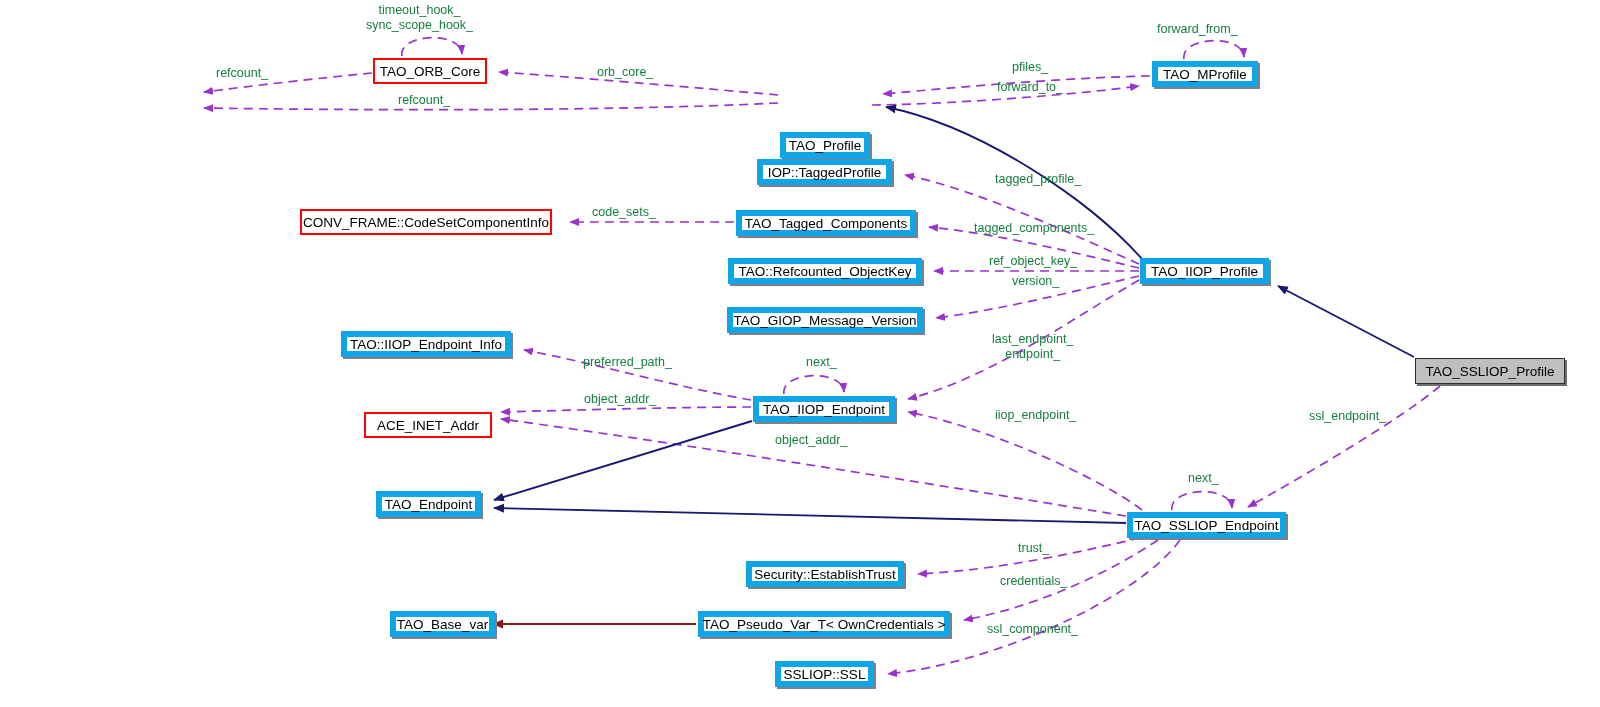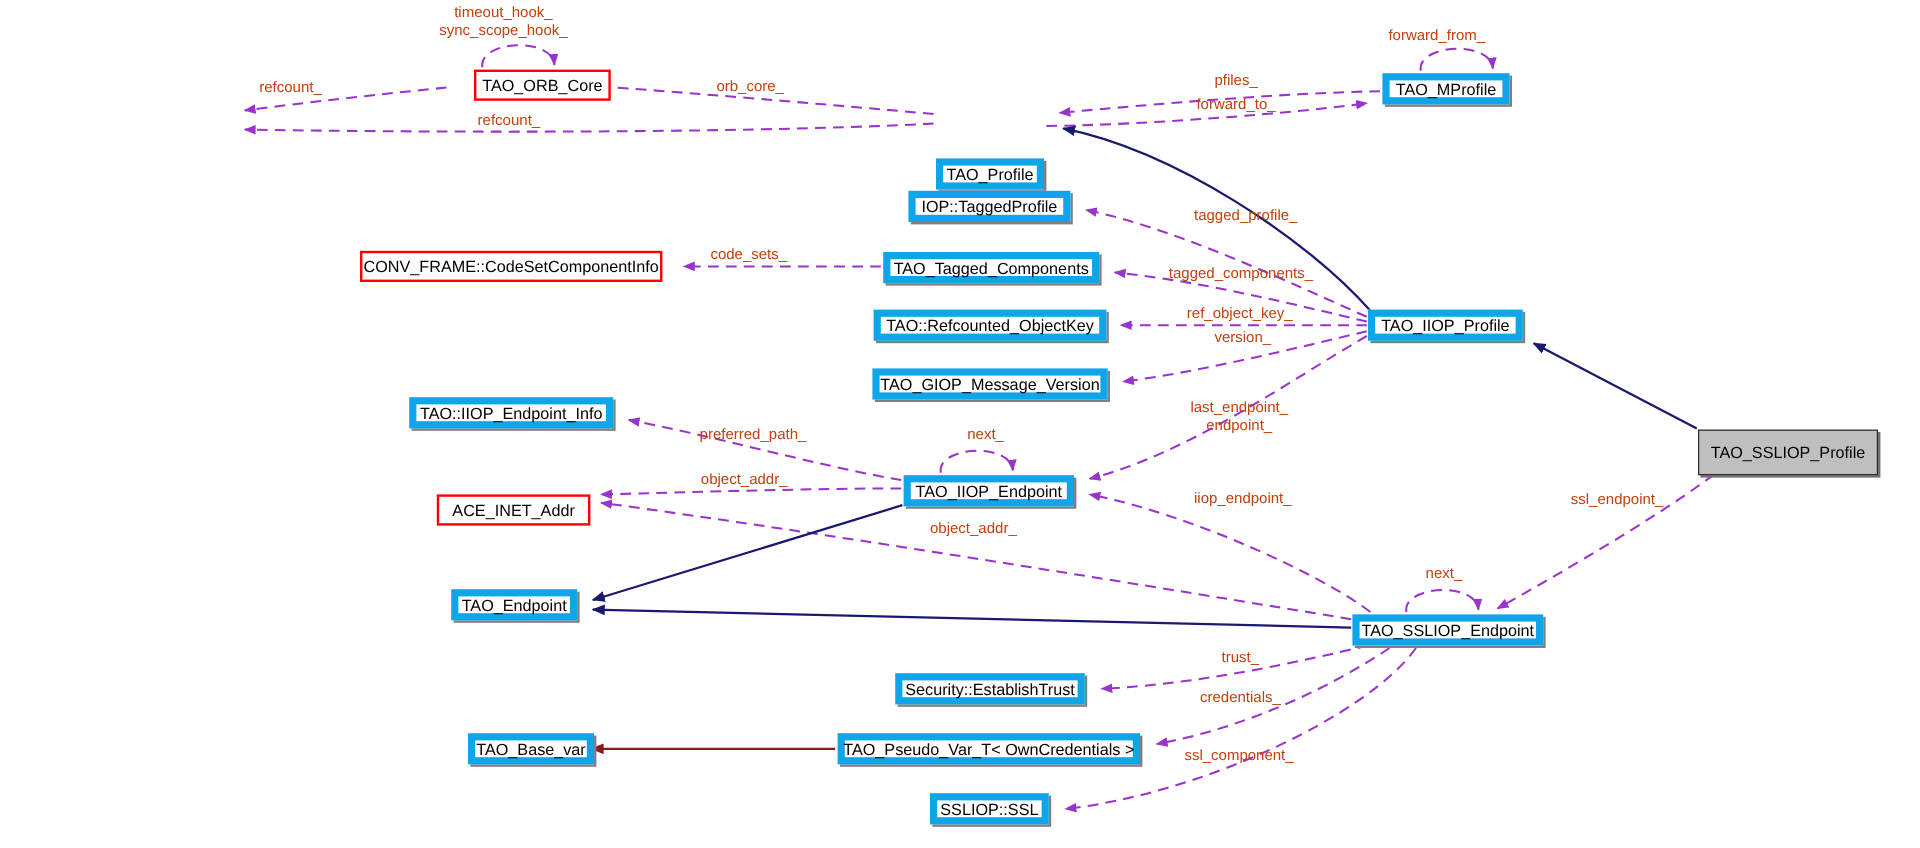--- a/index.html
+++ b/index.html
@@ -7,21 +7,21 @@
   #canvas{position:relative;width:1600px;height:707px;background:#ffffff;
           font-family:"Liberation Sans","DejaVu Sans",sans-serif;overflow:hidden;}
   svg.edges{position:absolute;left:0;top:0;width:1600px;height:707px;}
   .node{position:absolute;box-sizing:border-box;display:flex;align-items:center;
         justify-content:center;text-align:center;background:#ffffff;
         border:6px solid #0ea5e9;font-size:13.5px;color:#000000;line-height:15px;
         white-space:pre;letter-spacing:0px;}
   .node.shadow{box-shadow:2px 2px 0 0 #808080;}
   .node.red{border:2px solid #ff0000;}
   .node.hl{background:#bfbfbf;border:1px solid #2b2b2b;box-shadow:2px 2px 0 0 #707070;}
-  .elabel{position:absolute;font-size:12.5px;color:#c2410c;white-space:pre;
+  .elabel{position:absolute;font-size:12.5px;color:#15803d;white-space:pre;
           text-align:center;line-height:15px;background:transparent;}
 </style>
 </head>
 <body>
 
 <div id="canvas">
 
   <svg class="edges" viewBox="0 0 1600 707" xmlns="http://www.w3.org/2000/svg">
     <defs>
       <marker id="ah-purple" markerWidth="10" markerHeight="10" refX="9" refY="4" orient="auto" markerUnits="userSpaceOnUse">
@@ -95,41 +95,41 @@
       <path d="M1126,523 L494,508"></path>
     </g>
 
     <g stroke="#8b1a1a" stroke-width="1.9" fill="none" marker-end="url(#ah-dred)">
 
       <path d="M696,624 L493,624"></path>
     </g>
   </svg>
 
 
-  <div class="node red" style="left:373px;top:58px;width:114px;height:26px;margin-left:22px;">TAO_ORB_Core</div>
+  <div class="node red" style="left:373px;top:58px;width:114px;height:26px;">TAO_ORB_Core</div>
 
   <div class="node shadow" style="left:780px;top:87px;width:90px;height:26px;margin-top:45px;">TAO_Profile</div>
 
   <div class="node shadow" style="left:1152px;top:61px;width:106px;height:26px;">TAO_MProfile</div>
 
   <div class="node shadow" style="left:757px;top:159px;width:135px;height:26px;">IOP::TaggedProfile</div>
 
   <div class="node red" style="left:300px;top:209px;width:252px;height:26px;">CONV_FRAME::CodeSetComponentInfo</div>
 
   <div class="node shadow" style="left:736px;top:210px;width:180px;height:26px;">TAO_Tagged_Components</div>
 
   <div class="node shadow" style="left:728px;top:258px;width:194px;height:26px;">TAO::Refcounted_ObjectKey</div>
 
   <div class="node shadow" style="left:727px;top:307px;width:196px;height:26px;">TAO_GIOP_Message_Version</div>
 
   <div class="node shadow" style="left:1140px;top:258px;width:129px;height:26px;">TAO_IIOP_Profile</div>
 
   <div class="node shadow" style="left:341px;top:331px;width:170px;height:26px;">TAO::IIOP_Endpoint_Info</div>
 
-  <div class="node hl" style="left:1415px;top:358px;width:150px;height:38px;">TAO_SSLIOP_Profile</div>
+  <div class="node hl" style="left:1415px;top:358px;width:150px;height:26px;">TAO_SSLIOP_Profile</div>
 
   <div class="node red" style="left:364px;top:400px;width:128px;height:26px;margin-top:12px;">ACE_INET_Addr</div>
 
   <div class="node shadow" style="left:753px;top:396px;width:142px;height:26px;">TAO_IIOP_Endpoint</div>
 
   <div class="node shadow" style="left:376px;top:491px;width:105px;height:26px;">TAO_Endpoint</div>
 
   <div class="node shadow" style="left:1127px;top:512px;width:159px;height:26px;">TAO_SSLIOP_Endpoint</div>
 
   <div class="node shadow" style="left:746px;top:561px;width:158px;height:26px;">Security::EstablishTrust</div>

